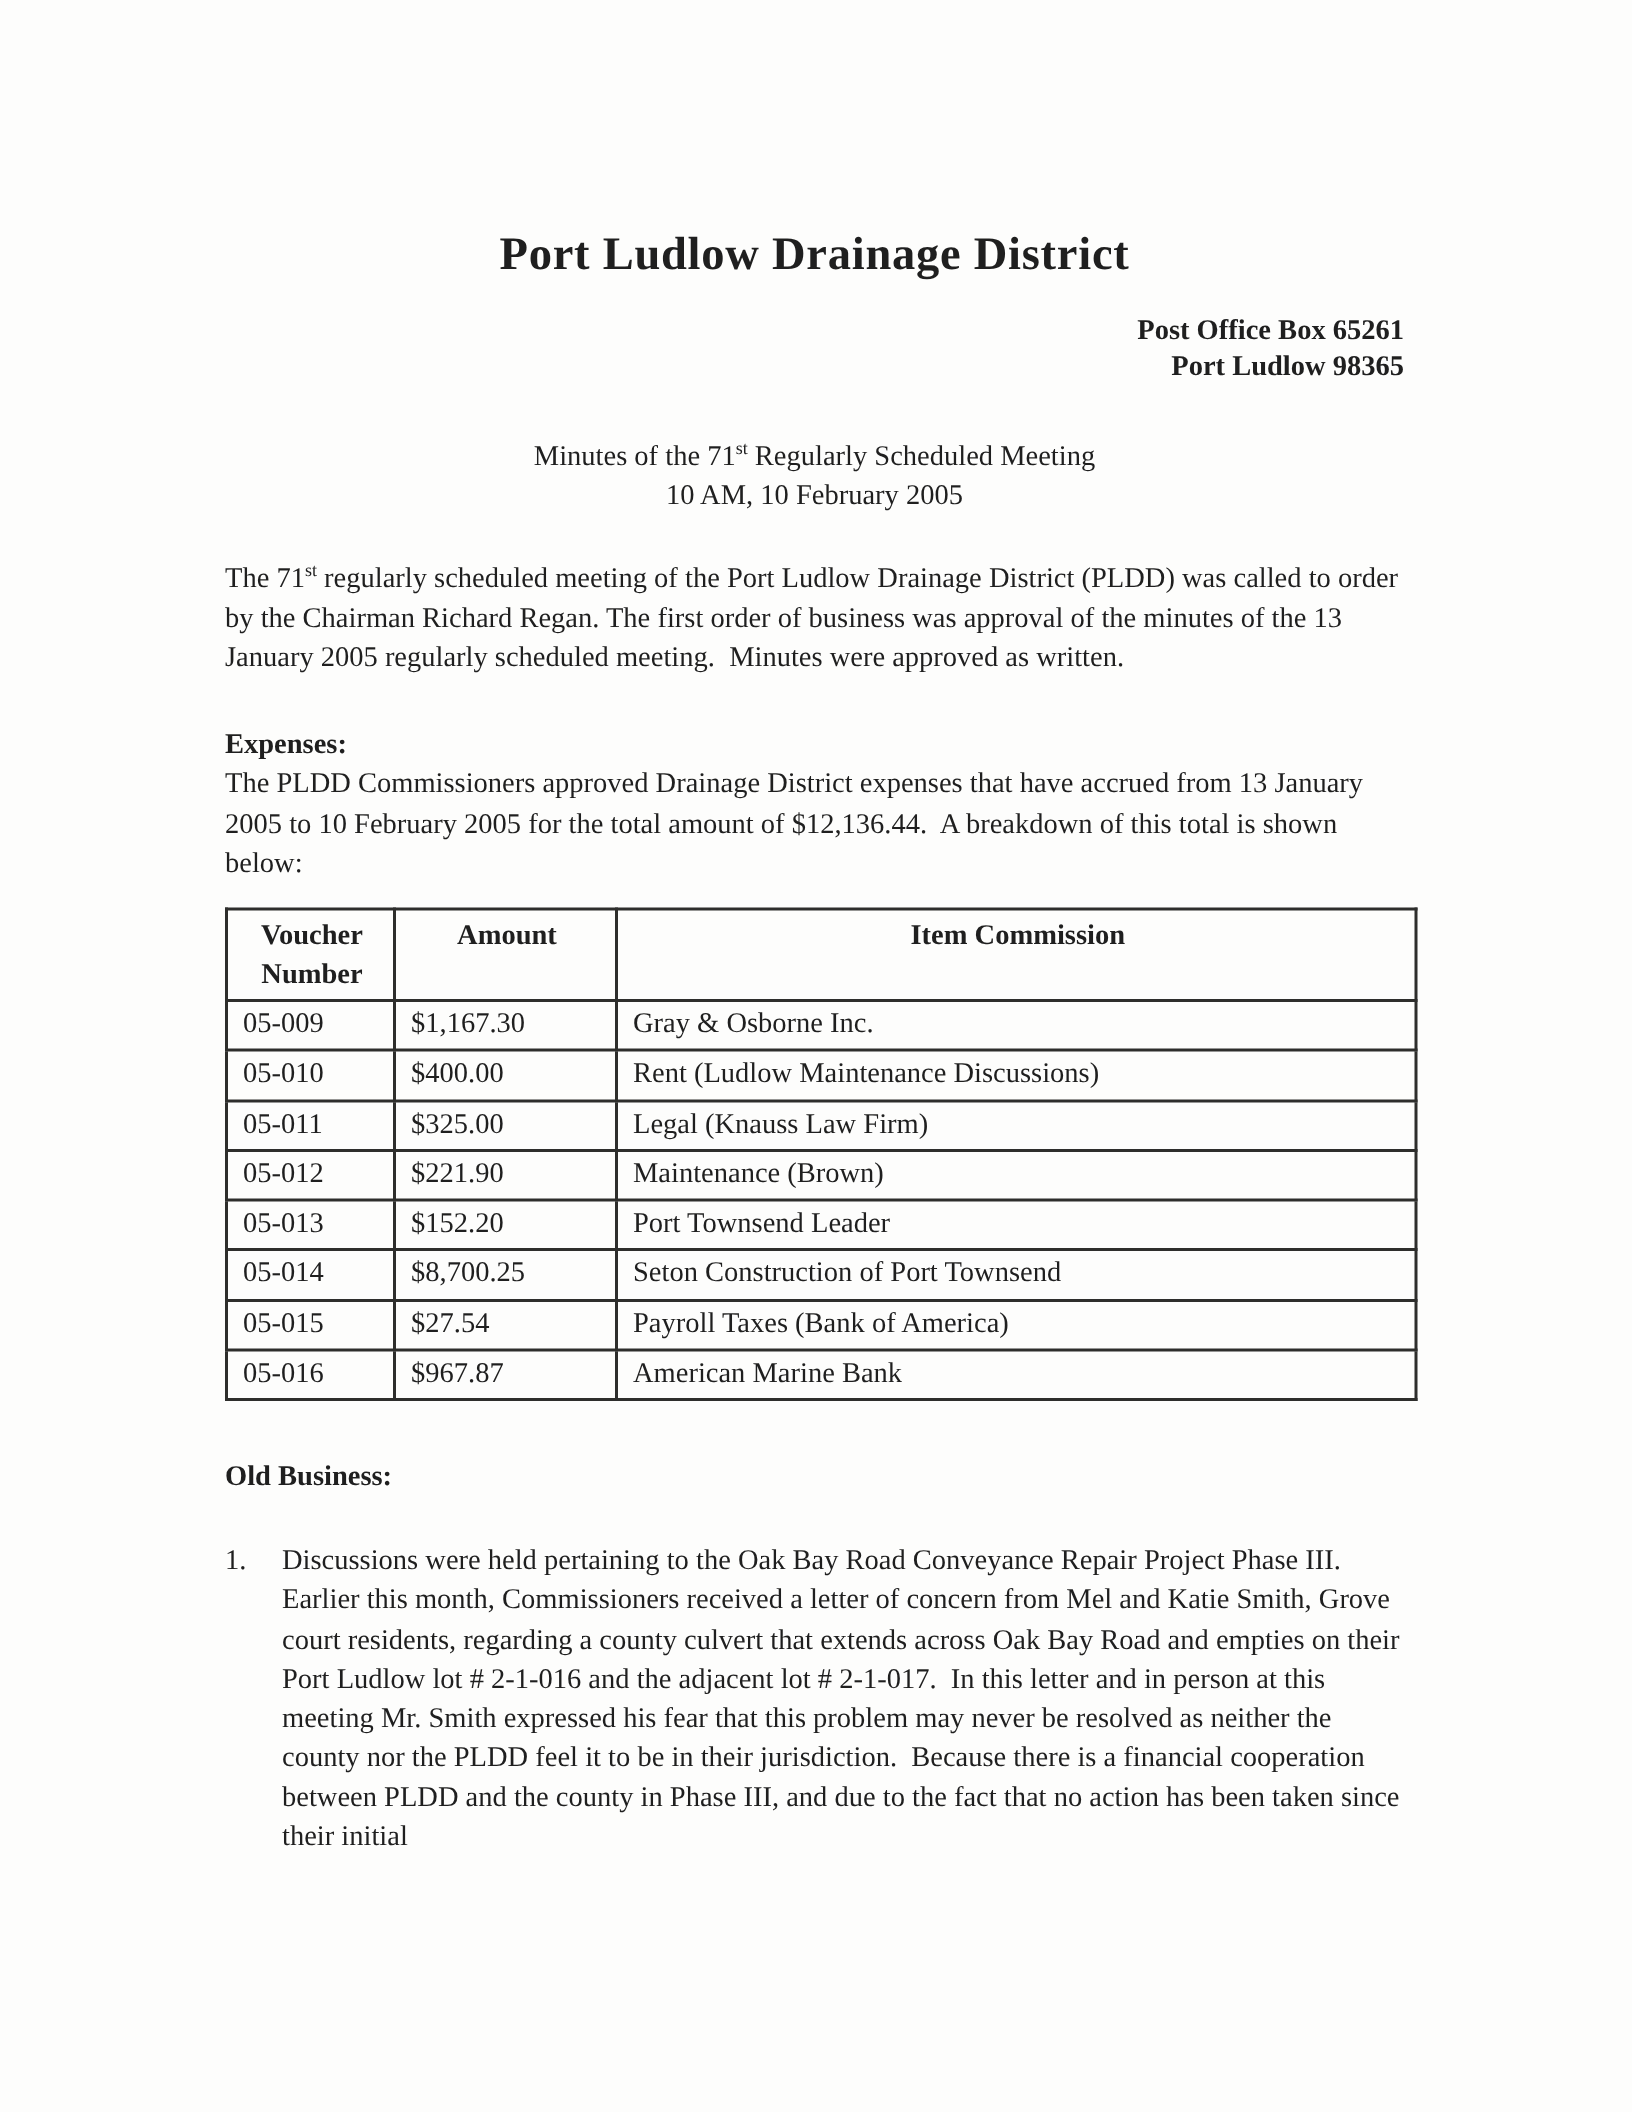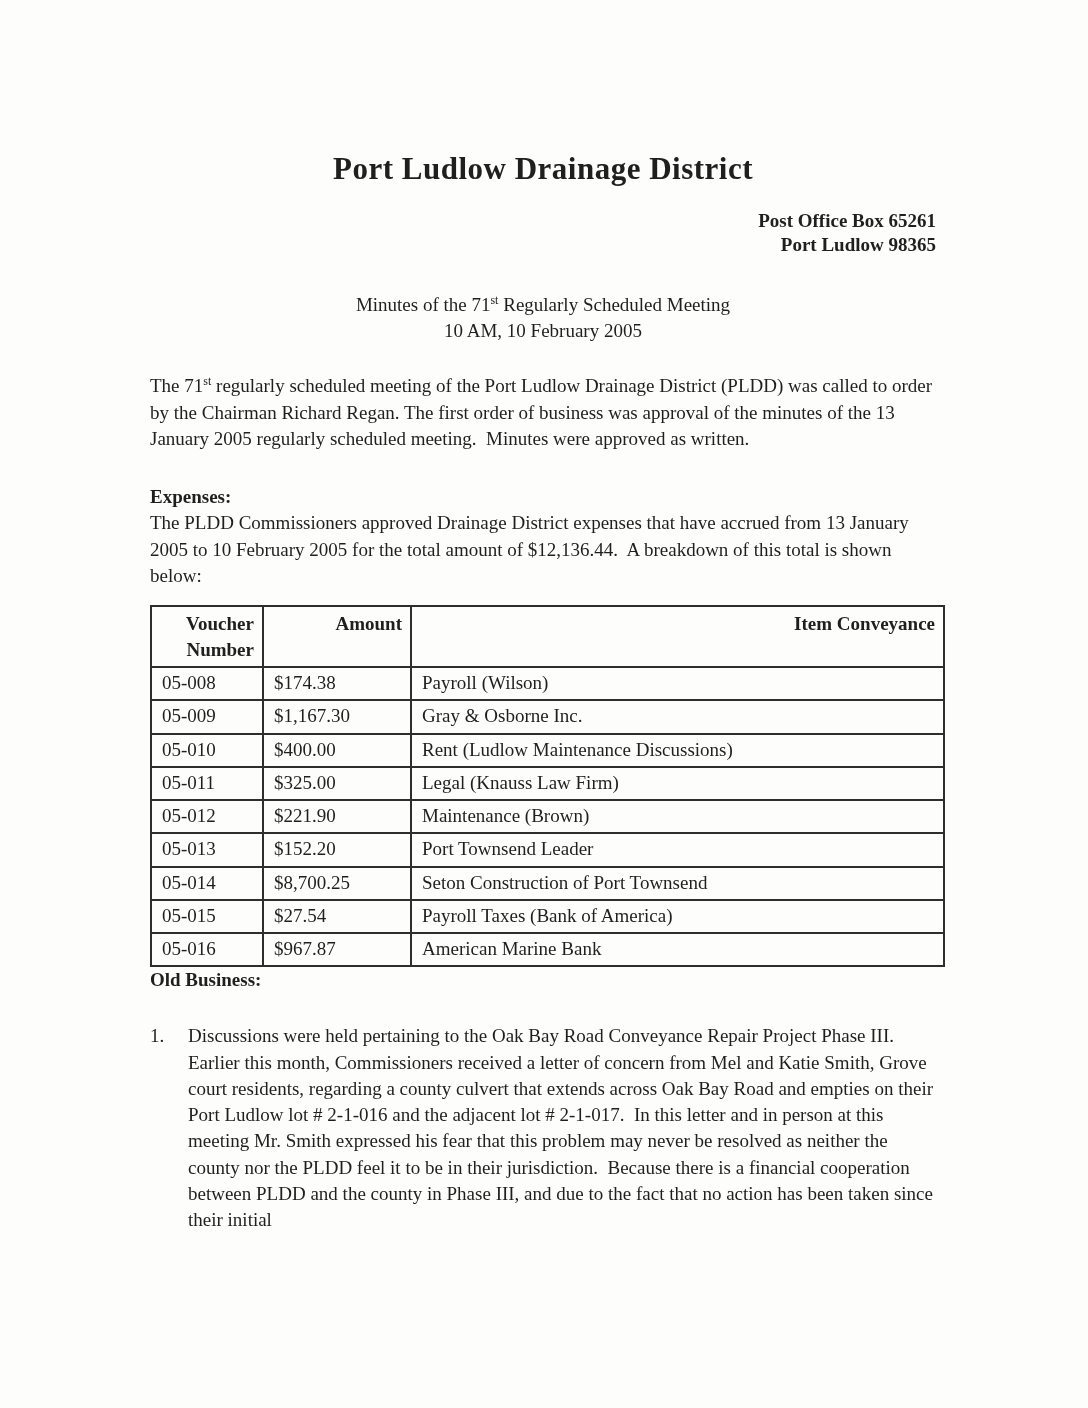--- a/index.html
+++ b/index.html
@@ -49,37 +49,37 @@
     margin: 0;
   }
   .para {
     margin: 0;
     white-space: pre-wrap;
   }
   .sec-call { margin-top: 30px; }
   .sec-expenses { margin-top: 32px; }
   .sec-public-forum { margin-top: 36px; }
   .pf-body { margin-top: 27px; }
-  .sec-old-business { }
+  .sec-old-business { margin-top: 38px; }
   .ob-list { margin-top: 30px; }
   .expense-table {
     margin-top: 16px;
     width: 795px;
     border-collapse: collapse;
     table-layout: fixed;
   }
   .expense-table th, .expense-table td {
     border: 2px solid #2e2e2c;
     vertical-align: top;
     padding: 2px 8px 3px 10px;
     font-size: 19px;
   }
   .expense-table th {
     font-weight: bold;
-    text-align: right;
+    text-align: center;
     padding-top: 4px;
     padding-bottom: 4px;
     line-height: 1.35;
   }
   .col-voucher { width: 112px; }
   .col-amount { width: 148px; }
   .list-item {
     display: flex;
     align-items: flex-start;
   }
@@ -117,29 +117,24 @@
     <table class="expense-table">
       <colgroup>
         <col class="col-voucher">
         <col class="col-amount">
         <col>
       </colgroup>
       <thead>
         <tr>
           <th>Voucher Number</th>
           <th>Amount</th>
-          <th>Item Conveyance</th>
+          <th>Item Commission</th>
         </tr>
       </thead>
       <tbody>
-        <tr>
-          <td>05-008</td>
-          <td>$174.38</td>
-          <td>Payroll (Wilson)</td>
-        </tr>
         <tr>
           <td>05-009</td>
           <td>$1,167.30</td>
           <td>Gray &amp; Osborne Inc.</td>
         </tr>
         <tr>
           <td>05-010</td>
           <td>$400.00</td>
           <td>Rent (Ludlow Maintenance Discussions)</td>
         </tr>

